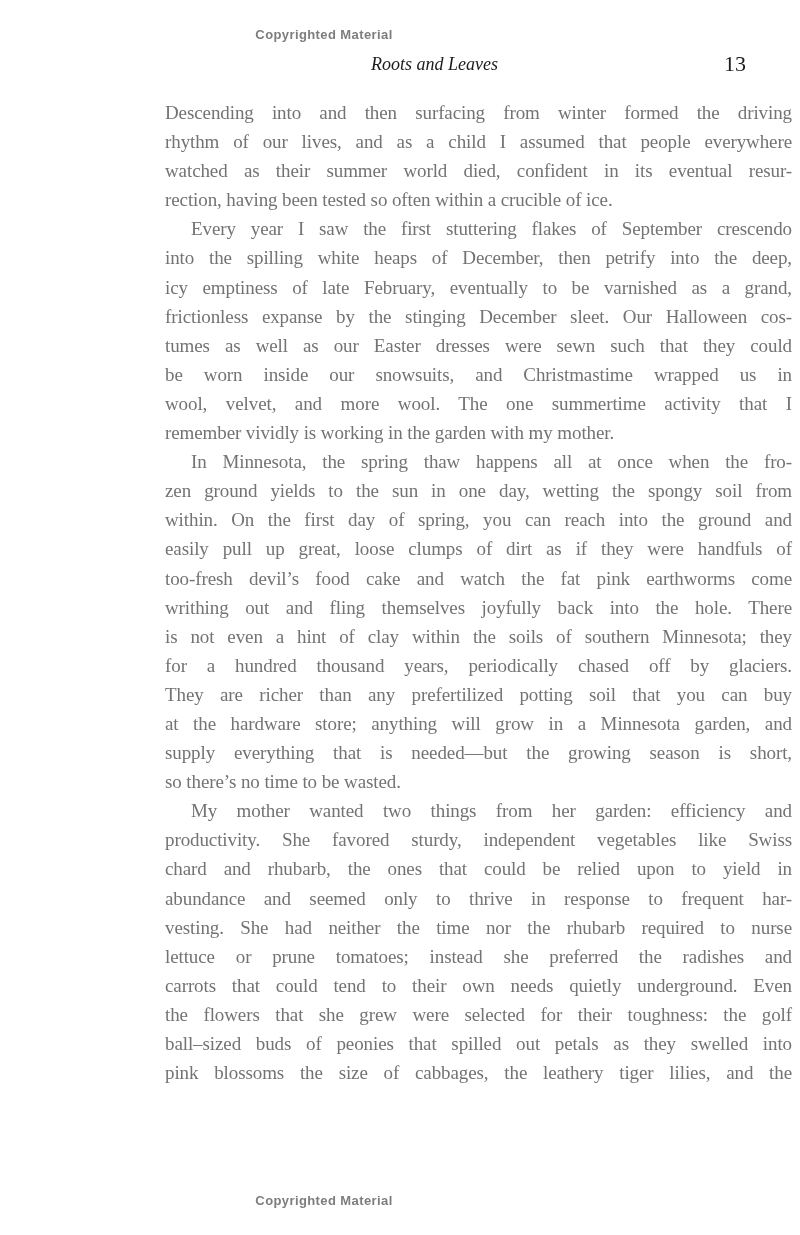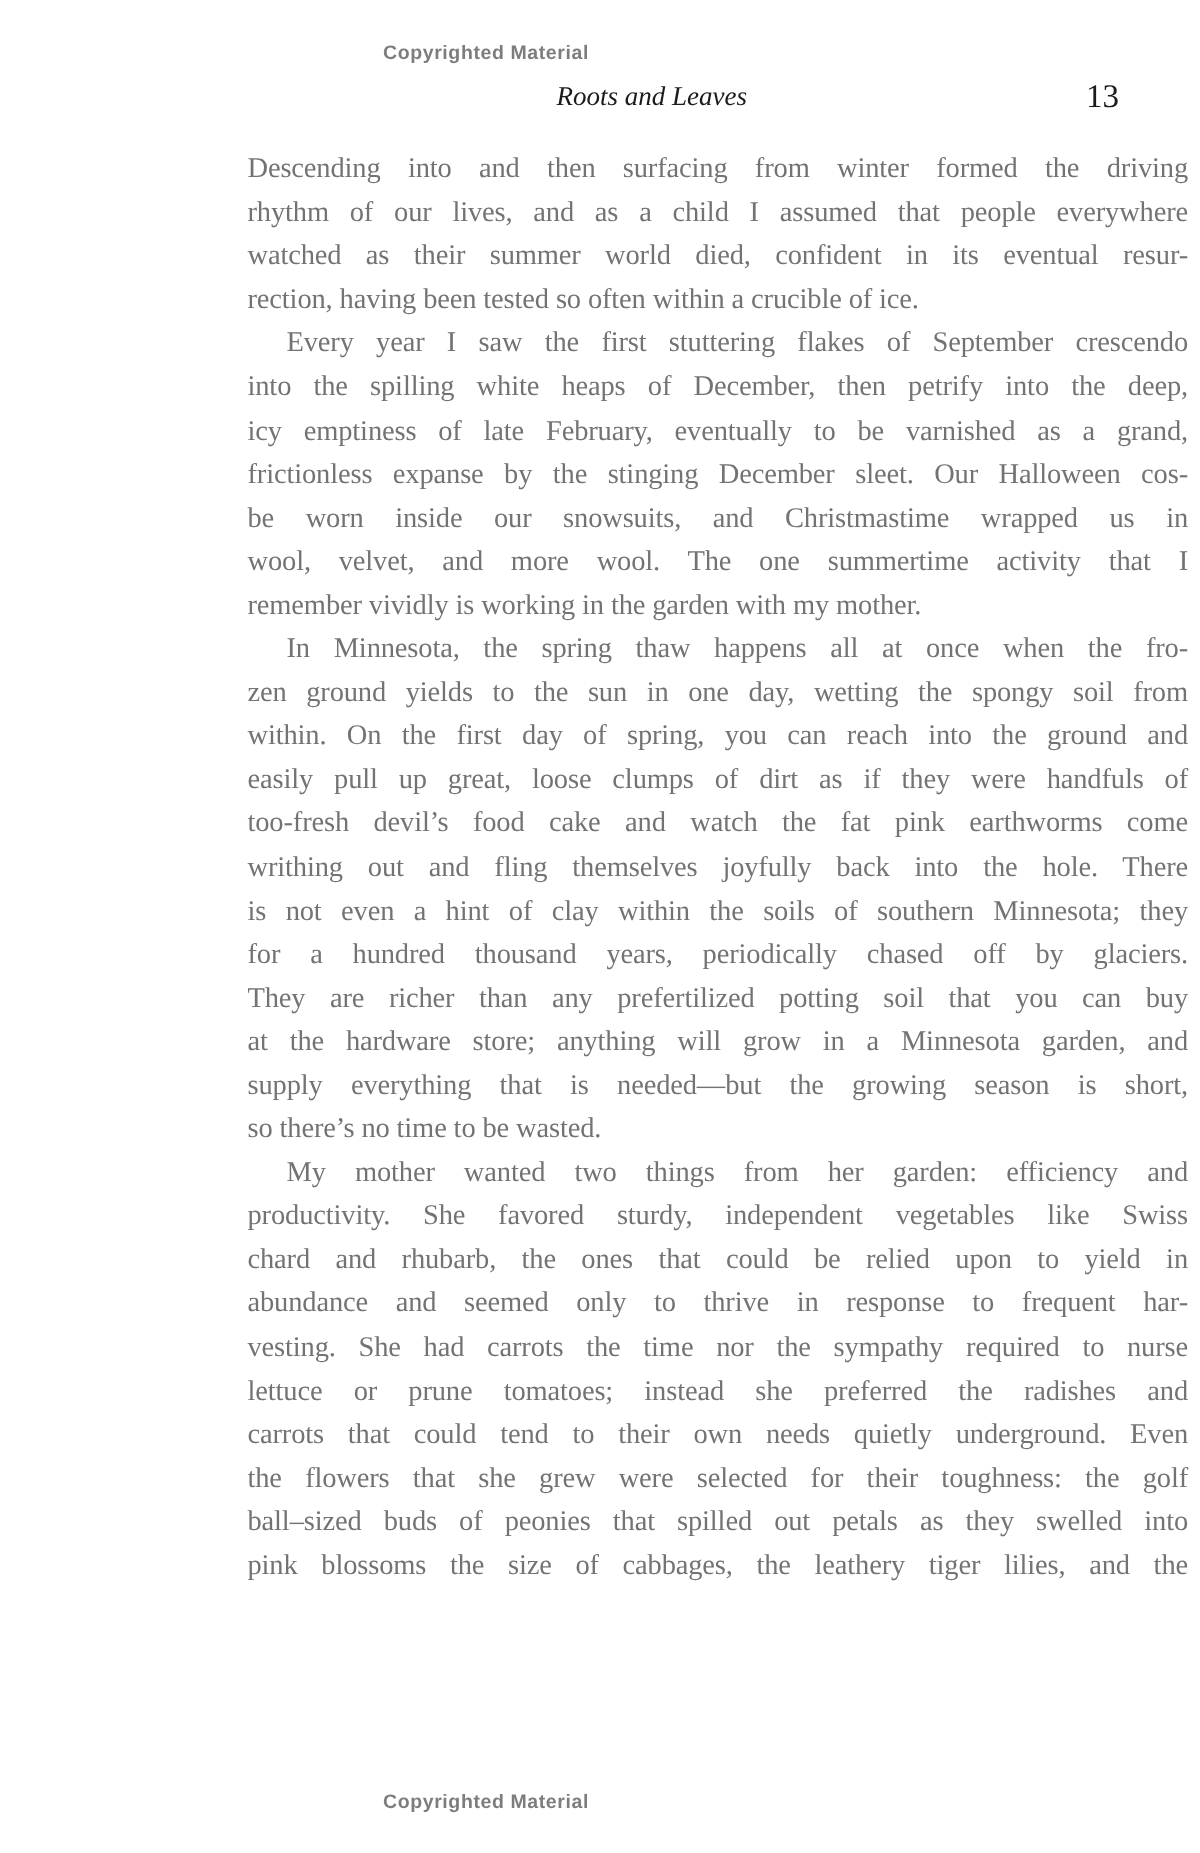--- a/index.html
+++ b/index.html
@@ -91,20 +91,21 @@
         <div class="line">Descending into and then surfacing from winter formed the driving</div>
         <div class="line">rhythm of our lives, and as a child I assumed that people everywhere</div>
         <div class="line">watched as their summer world died, confident in its eventual resur-</div>
         <div class="line lastline">rection, having been tested so often within a crucible of ice.</div>
       </div>
       <div class="paragraph">
         <div class="line indent">Every year I saw the first stuttering flakes of September crescendo</div>
         <div class="line">into the spilling white heaps of December, then petrify into the deep,</div>
         <div class="line">icy emptiness of late February, eventually to be varnished as a grand,</div>
         <div class="line">frictionless expanse by the stinging December sleet. Our Halloween cos-</div>
+        <div class="line">tumes as well as our Easter dresses were sewn such that they could</div>
         <div class="line">be worn inside our snowsuits, and Christmastime wrapped us in</div>
         <div class="line">wool, velvet, and more wool. The one summertime activity that I</div>
         <div class="line lastline">remember vividly is working in the garden with my mother.</div>
       </div>
       <div class="paragraph">
         <div class="line indent">In Minnesota, the spring thaw happens all at once when the fro-</div>
         <div class="line">zen ground yields to the sun in one day, wetting the spongy soil from</div>
         <div class="line">within. On the first day of spring, you can reach into the ground and</div>
         <div class="line">easily pull up great, loose clumps of dirt as if they were handfuls of</div>
         <div class="line">too-fresh devil’s food cake and watch the fat pink earthworms come</div>
@@ -114,21 +115,21 @@
         <div class="line">They are richer than any prefertilized potting soil that you can buy</div>
         <div class="line">at the hardware store; anything will grow in a Minnesota garden, and</div>
         <div class="line">supply everything that is needed—but the growing season is short,</div>
         <div class="line lastline">so there’s no time to be wasted.</div>
       </div>
       <div class="paragraph">
         <div class="line indent">My mother wanted two things from her garden: efficiency and</div>
         <div class="line">productivity. She favored sturdy, independent vegetables like Swiss</div>
         <div class="line">chard and rhubarb, the ones that could be relied upon to yield in</div>
         <div class="line">abundance and seemed only to thrive in response to frequent har-</div>
-        <div class="line">vesting. She had carrots the time nor the sympathy required to nurse</div>
+        <div class="line">vesting. She had neither the time nor the rhubarb required to nurse</div>
         <div class="line">lettuce or prune tomatoes; instead she preferred the radishes and</div>
         <div class="line">carrots that could tend to their own needs quietly underground. Even</div>
         <div class="line">the flowers that she grew were selected for their toughness: the golf</div>
         <div class="line">ball–sized buds of peonies that spilled out petals as they swelled into</div>
         <div class="line">pink blossoms the size of cabbages, the leathery tiger lilies, and the</div>
       </div>
     </div>
 
   <div class="copyright bottom">Copyrighted Material</div>
 

